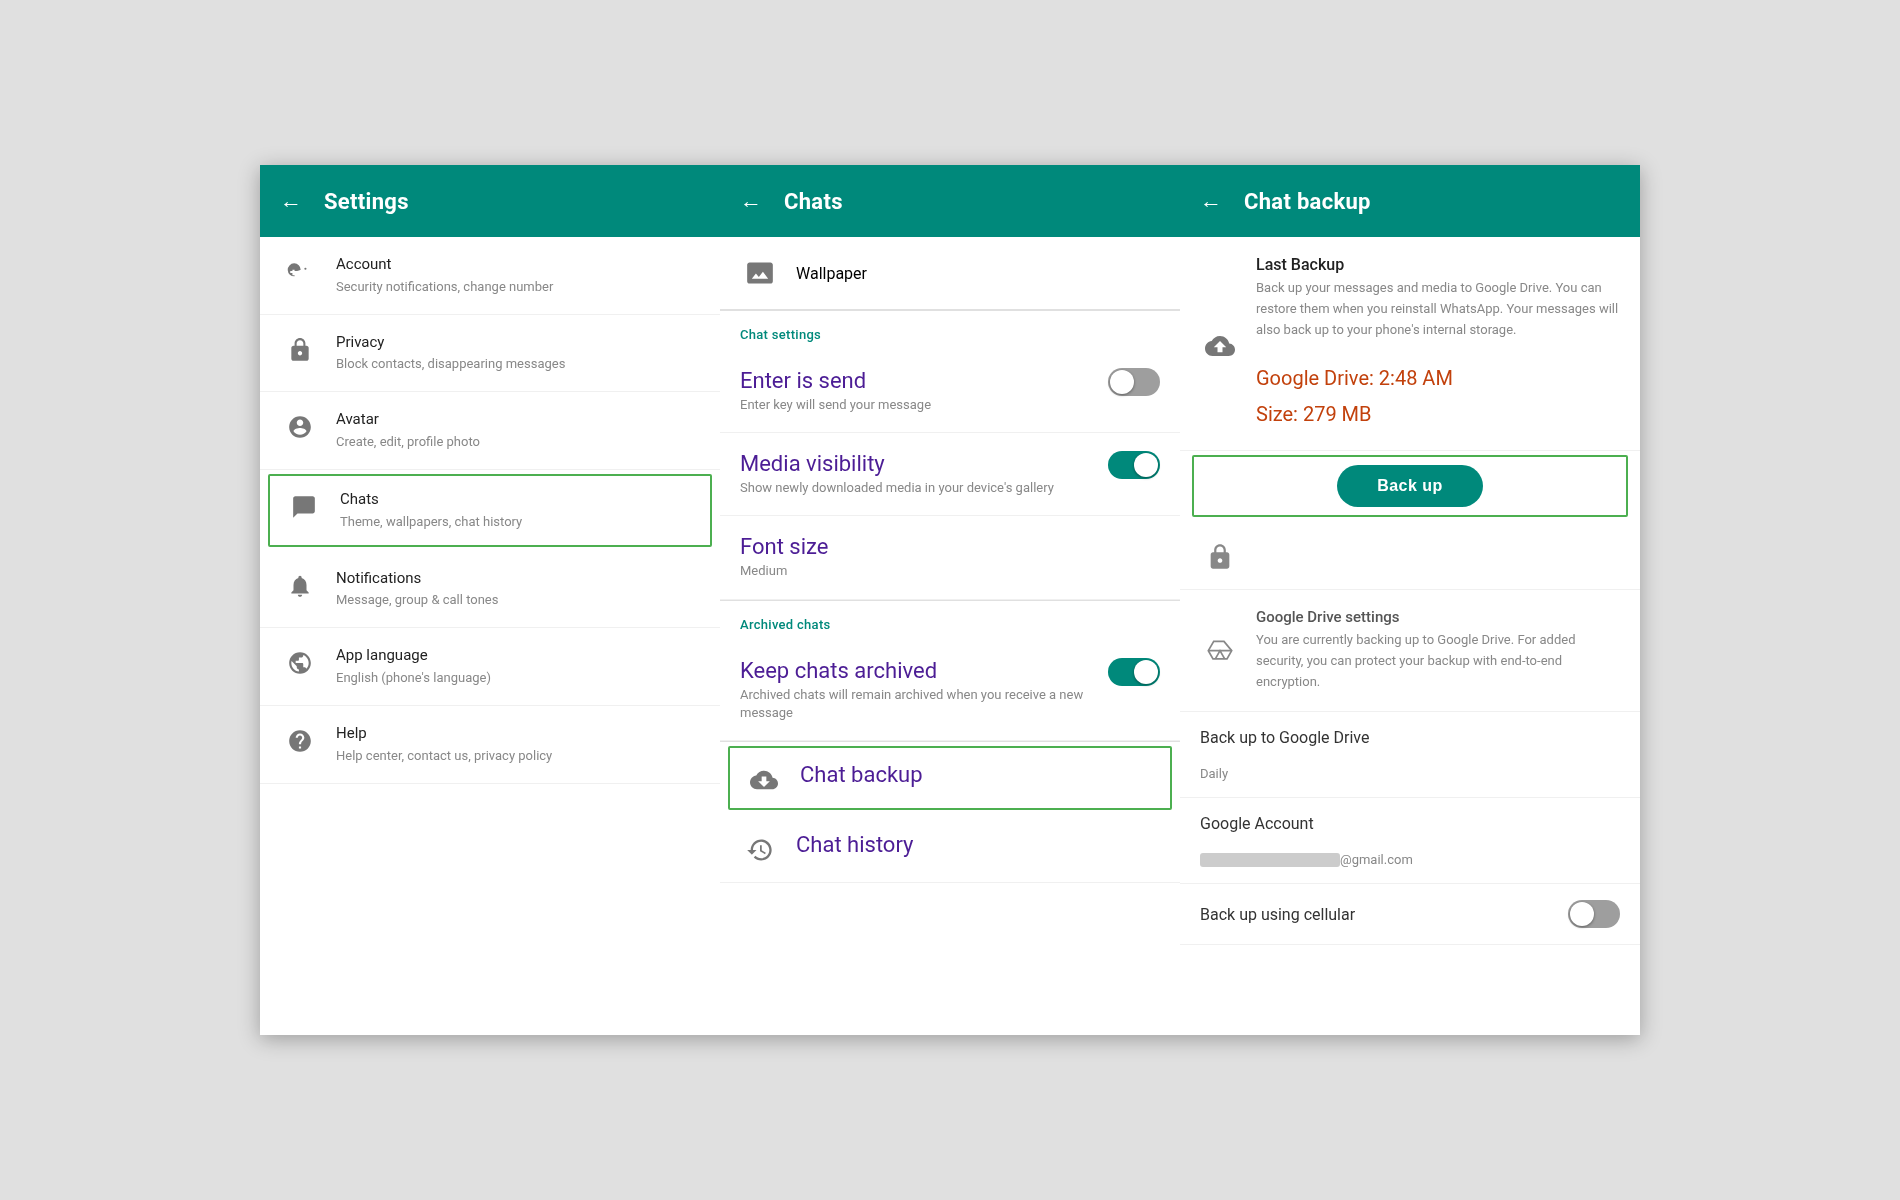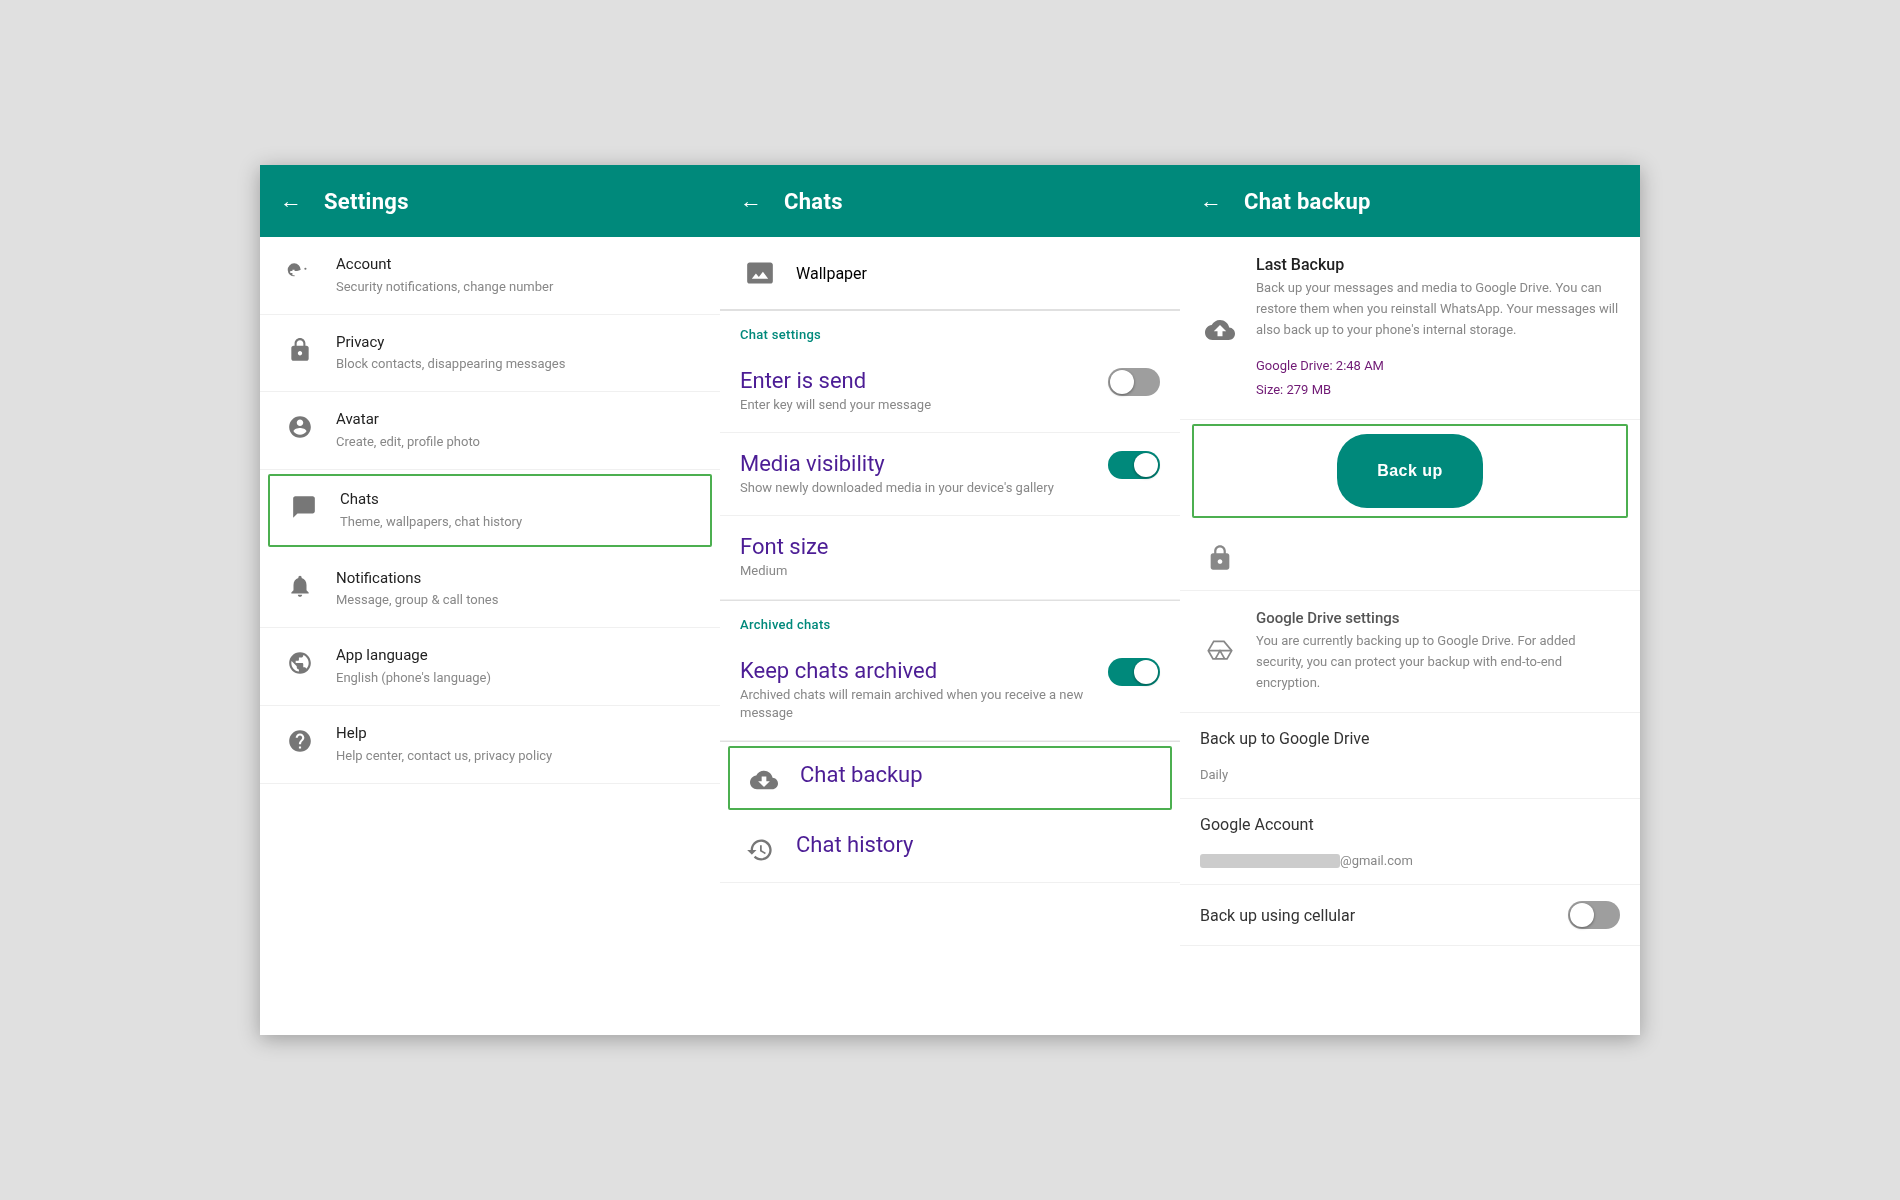--- a/index.html
+++ b/index.html
@@ -191,31 +191,31 @@
       color: #222;
       font-weight: 500;
     }
     .backup-item .text-wrap .sub-text {
       font-size: 13px;
       color: #888;
       margin-top: 4px;
       line-height: 1.6;
     }
     .backup-item .text-wrap .drive-info {
-      font-size: 13px;
-      color: #701a75;
-      margin-top: 14px;
+      font-size: 20px;
+      color: #c2410c;
+      margin-top: 20px;
       line-height: 1.8;
     }
     .back-up-btn {
       background: #00897B;
       color: #fff;
       border: none;
       border-radius: 30px;
-      padding: 28px 40px;
+      padding: 12px 40px;
       font-size: 16px;
       font-weight: bold;
       cursor: pointer;
       letter-spacing: 0.5px;
     }
     .backup-btn-container {
       padding: 8px 20px 8px 20px;
       border: 2px solid #4CAF50;
       margin: 4px 12px;
       border-radius: 2px;

